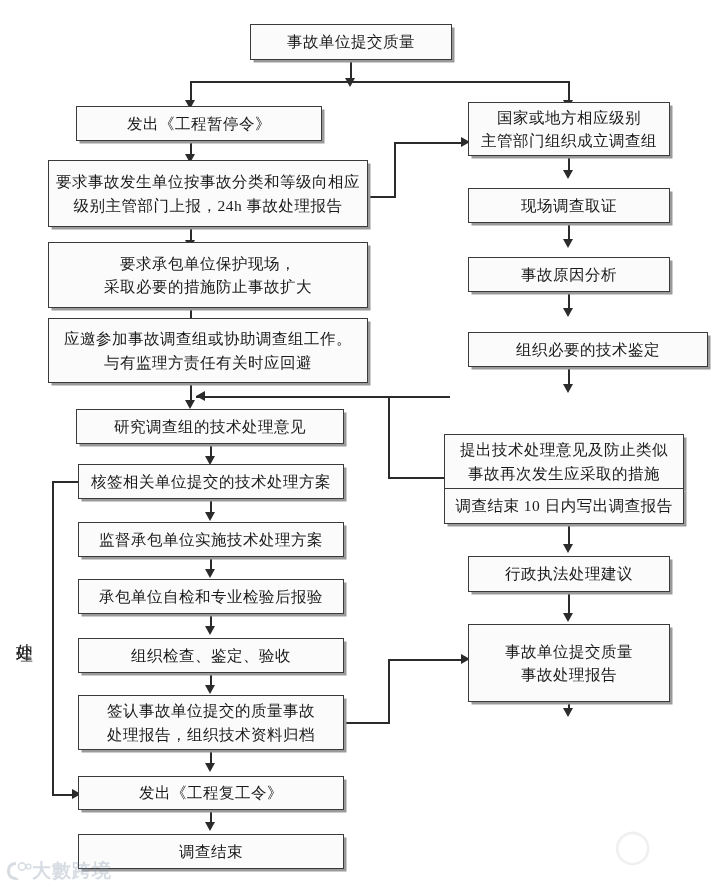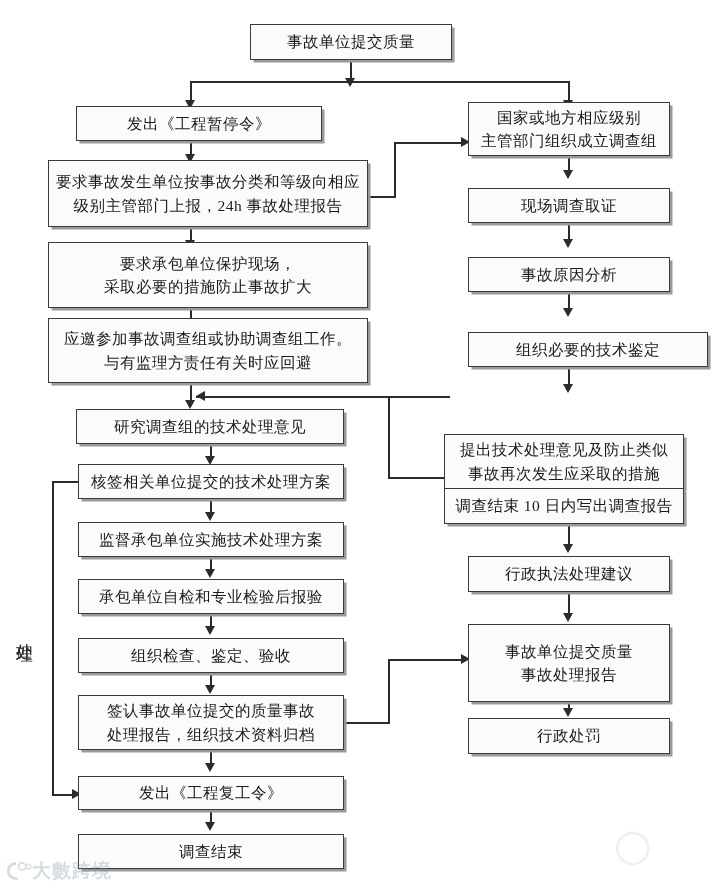--- a/index.html
+++ b/index.html
@@ -285,23 +285,20 @@
     <span>行政执法处理建议</span>
   </div>
 
   <div class="node two-line" style="left:468px;top:624px;width:202px;height:78px;">
     <span>
       <span>事故单位提交质量</span>
       <span>事故处理报告</span>
     </span>
   </div>
 
-  <div class="node" style="left:468px;top:718px;width:202px;height:36px;">
-    <span>行政处罚</span>
-  </div>
 
   <div class="side-label" style="left:14px;top:630px;width:26px;">处理</div>
 
   <div class="watermark">
     <span class="wm-mark">
       <svg width="26" height="22" viewBox="0 0 26 22" aria-hidden="true">
         <path d="M10 2 C4 2 1 6 1 11 C1 16 4 20 10 20 L13 20 L10 17 C6 17 4 14.5 4 11 C4 7.5 6 5 10 5 Z" fill="#7d8fa6"></path>
         <circle cx="16" cy="6.5" r="3.6" fill="none" stroke="#7d8fa6" stroke-width="1.6"></circle>
         <circle cx="22.5" cy="6.5" r="2.4" fill="none" stroke="#7d8fa6" stroke-width="1.4"></circle>
       </svg>

